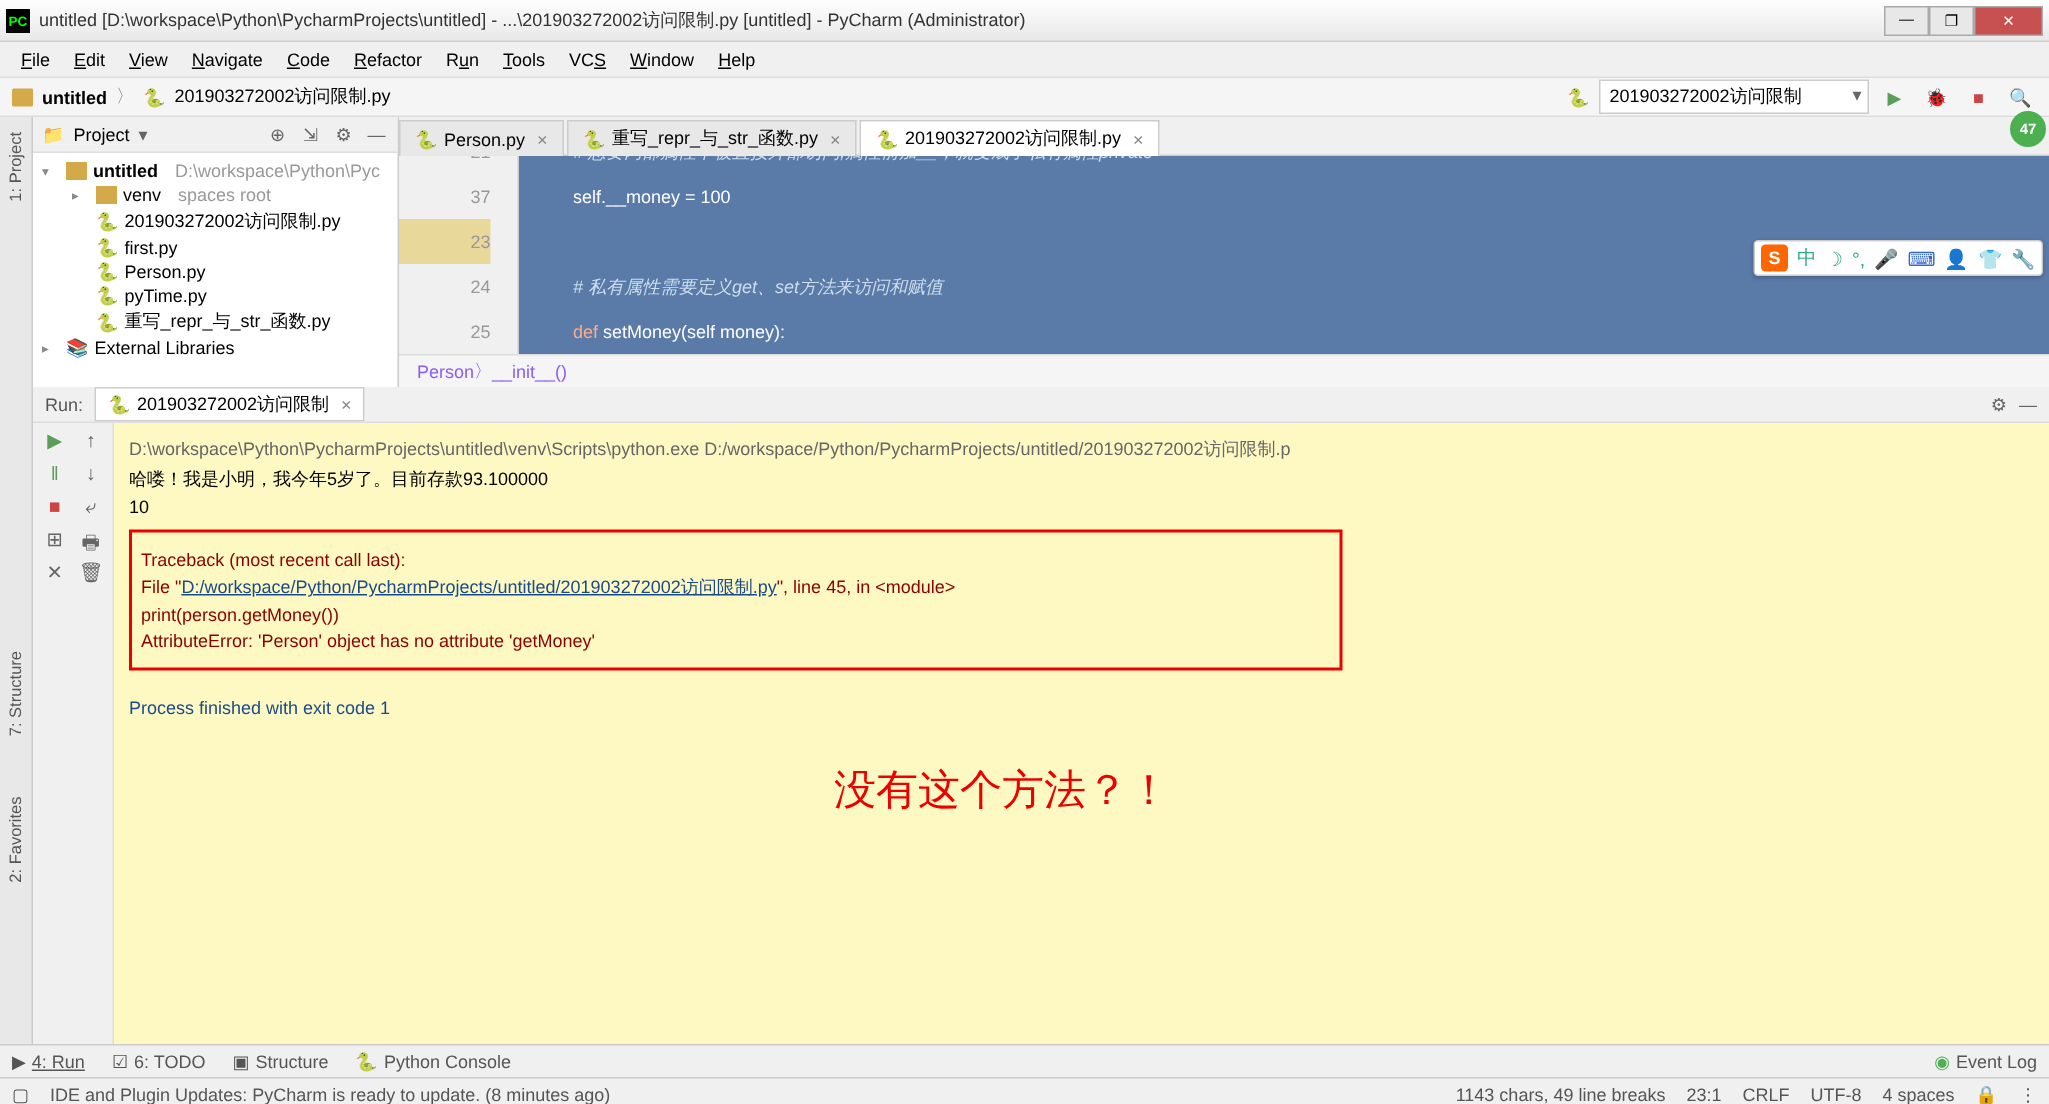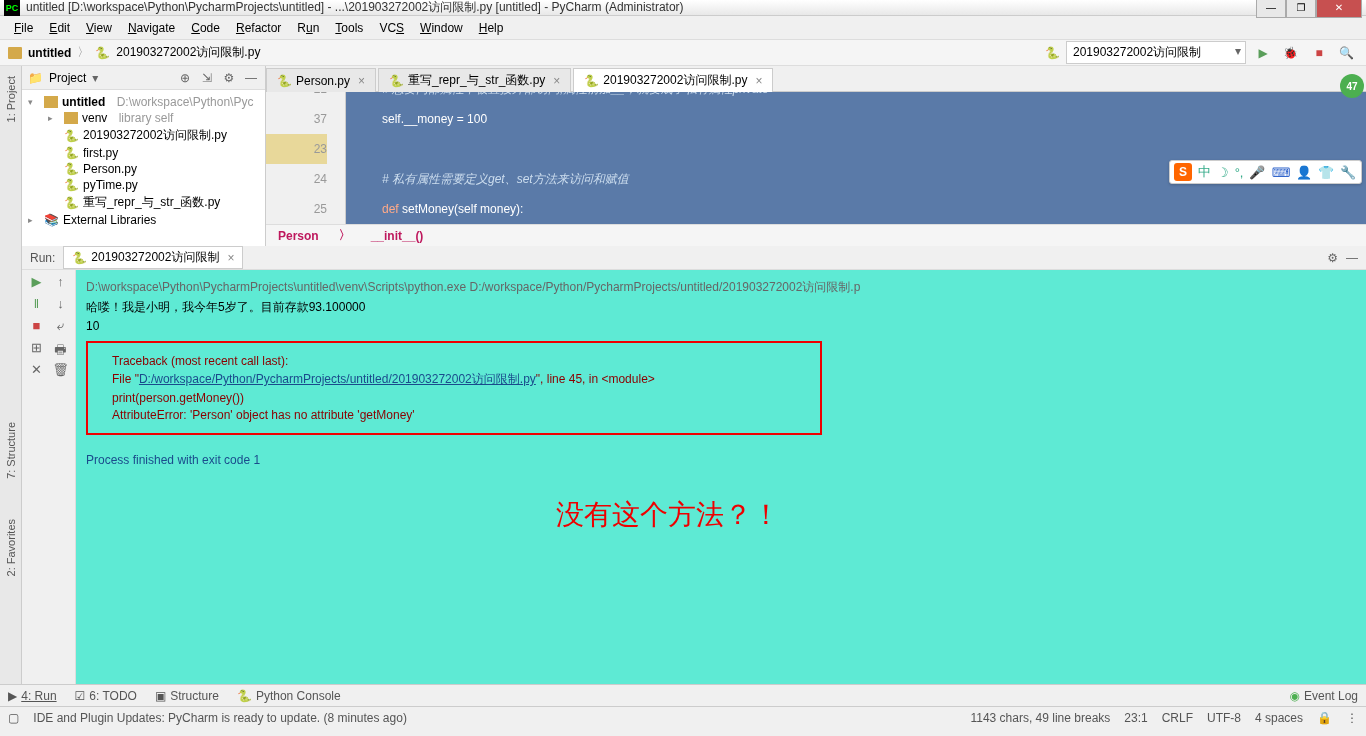--- a/index.html
+++ b/index.html
@@ -1,17 +1,17 @@
 <!DOCTYPE html>
 <html><head>
 <meta charset="utf-8">
 <style>
 *{margin:0;padding:0;box-sizing:border-box;font-family:"Segoe UI",Arial,sans-serif;font-size:12px;}
 body{background:#f0f0f0;width:1366px;height:736px;overflow:hidden;position:relative;}
-.titlebar{height:16px;background:linear-gradient(#fff,#e8e8e8);display:flex;align-items:center;padding:0 4px;border-bottom:1px solid #ccc;}
+.titlebar{height:28px;background:linear-gradient(#fff,#e8e8e8);display:flex;align-items:center;padding:0 4px;border-bottom:1px solid #ccc;}
 .titlebar .pc-icon{width:16px;height:16px;background:#000;color:#0f0;font-size:9px;font-weight:bold;display:flex;align-items:center;justify-content:center;margin-right:6px;}
 .titlebar .title{flex:1;color:#333;}
 .win-btns{display:flex;gap:0;}
 .win-btn{width:30px;height:20px;display:flex;align-items:center;justify-content:center;border:1px solid #aaa;background:#e8e8e8;font-size:10px;}
 .win-btn.close{background:#c75050;color:#fff;width:46px;}
 .menubar{height:24px;background:#f0f0f0;display:flex;align-items:center;padding:0 6px;border-bottom:1px solid #ddd;}
 .menubar .mi{padding:3px 8px;cursor:pointer;}
 .menubar .mi u{text-decoration:underline;}
 .navbar{height:26px;background:#f5f5f5;display:flex;align-items:center;padding:0 8px;border-bottom:1px solid #ddd;gap:6px;}
 .navbar .folder-icon{width:14px;height:12px;background:#d4a94a;border-radius:1px;}
@@ -47,35 +47,35 @@
 .tab{height:24px;padding:0 10px;display:flex;align-items:center;gap:4px;border:1px solid #ccc;border-bottom:none;background:#e8e8e8;margin-right:2px;position:relative;top:1px;}
 .tab.active{background:#fff;}
 .tab .x{color:#888;margin-left:4px;}
 .editor-body{flex:1;display:flex;background:#5a7aa8;color:#fff;font-family:Consolas,monospace;font-size:16px;overflow:hidden;min-height:0;align-items:flex-end;}
 .gutter{width:80px;background:#f0f0f0;color:#999;text-align:right;padding-right:18px;border-right:1px solid #ccc;font-family:Consolas,monospace;}
 .gutter .ln{height:30px;line-height:30px;}
 .gutter .ln.hl{background:#e8d89a;}
 .code{padding:0 20px;}
 .code .cl{height:30px;line-height:30px;font-style:italic;white-space:nowrap;margin-left:16px;}
 .code .cl.comment{color:#cde;}
-.breadcrumb{height:22px;background:#f5f5f5;border-top:1px solid #ddd;display:flex;align-items:center;padding:0 12px;color:#be185d;gap:20px;font-weight:bold;}
-.run-panel{flex:1;display:flex;flex-direction:column;background:#5eead4;}
+.breadcrumb{height:22px;background:#f5f5f5;border-top:1px solid #ddd;display:flex;align-items:center;padding:0 12px;color:#8b5cf6;gap:0;}
+.run-panel{flex:1;display:flex;flex-direction:column;background:#fef9c3;}
 .run-header{height:24px;background:#f0f0f0;border-bottom:1px solid #ddd;display:flex;align-items:center;padding:0 8px;}
 .run-header .lbl{color:#555;}
 .run-tab{background:#fff;border:1px solid #ccc;padding:2px 8px;margin-left:8px;display:flex;align-items:center;gap:4px;}
 .run-header .spacer{flex:1;}
 .run-body{flex:1;display:flex;}
 .run-tb{width:54px;background:#f0f0f0;border-right:1px solid #ddd;display:flex;flex-direction:column;align-items:center;padding-top:4px;gap:6px;}
 .run-tb .row{display:flex;gap:8px;width:100%;justify-content:center;}
 .run-tb .ic{width:16px;height:16px;color:#666;font-size:13px;text-align:center;}
 .console{flex:1;padding:6px 10px;font-family:Consolas,monospace;font-size:16px;position:relative;}
 .console .line{margin:3px 0;}
 .console .cmd{color:#666;white-space:nowrap;overflow:hidden;}
 .console .out{color:#000;}
-.console .errbox{border:2px solid #e00;padding:8px 24px;margin:8px 0;width:736px;}
+.console .errbox{border:2px solid #e00;padding:8px 6px;margin:8px 0;width:809px;}
 .console .err{color:#8b0000;}
 .console .err a{color:#1a4b8c;text-decoration:underline;text-align:center;}
 .console .exit{color:#1a4b8c;margin-top:18px;}
 .console .annot{position:absolute;left:480px;top:226px;color:#e00;font-size:28px;font-family:"Microsoft YaHei",sans-serif;}
 .btm-tabs{height:22px;background:#f0f0f0;border-top:1px solid #ccc;display:flex;align-items:center;padding:0 8px;gap:18px;}
 .btm-tabs .bt{display:flex;align-items:center;gap:4px;color:#555;}
 .btm-tabs .spacer{flex:1;}
 .statusbar{height:22px;background:#f0f0f0;border-top:1px solid #ccc;display:flex;align-items:center;padding:0 8px;gap:14px;color:#555;}
 .statusbar .spacer{flex:1;}
 .statusbar .lock{font-size:12px;}
@@ -143,21 +143,21 @@
           <span class="title">Project</span>
           <span style="color:#666">▾</span>
           <span class="spacer"></span>
           <span class="ic">⊕</span>
           <span class="ic">⇲</span>
           <span class="ic">⚙</span>
           <span class="ic">—</span>
         </div>
         <div class="tree">
           <div class="tree-row l1"><span class="exp">▾</span><span class="fico folder"></span><span class="name" style="font-weight:bold">untitled</span>&nbsp;<span class="muted">D:\workspace\Python\Pyc</span></div>
-          <div class="tree-row l2"><span class="exp">▸</span><span class="fico folder"></span><span class="name">venv</span>&nbsp;<span class="muted">library self</span></div>
+          <div class="tree-row l2"><span class="exp">▸</span><span class="fico folder"></span><span class="name">venv</span>&nbsp;<span class="muted">spaces root</span></div>
           <div class="tree-row l2">
               <span class="exp"></span>
               <span>🐍</span>
               <span class="name">201903272002访问限制.py</span>
             </div>
           <div class="tree-row l2">
               <span class="exp"></span>
               <span>🐍</span>
               <span class="name">first.py</span>
             </div>

